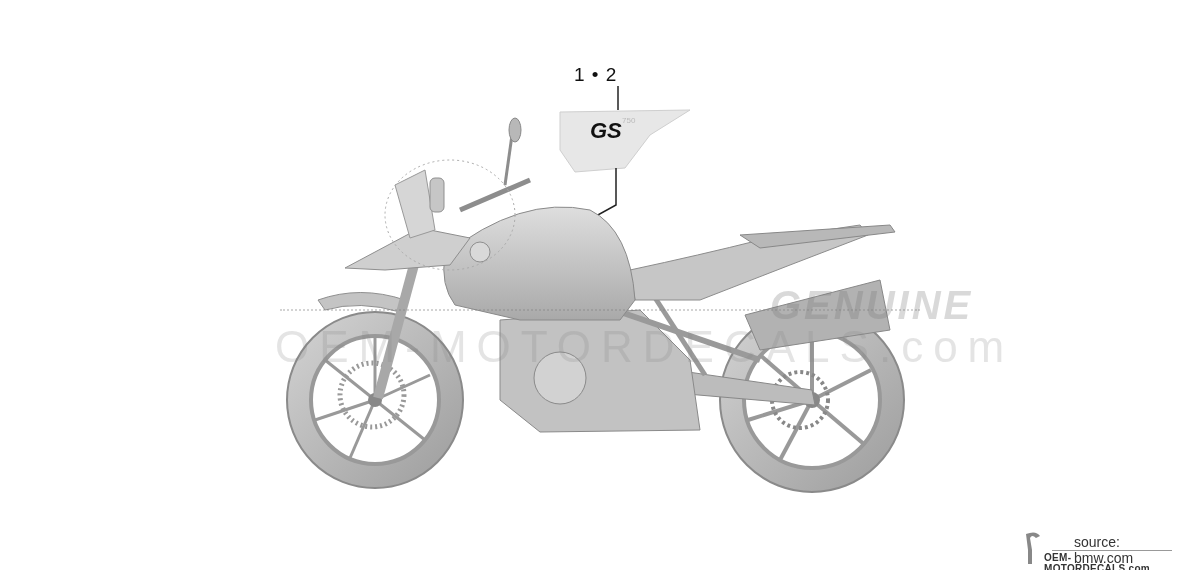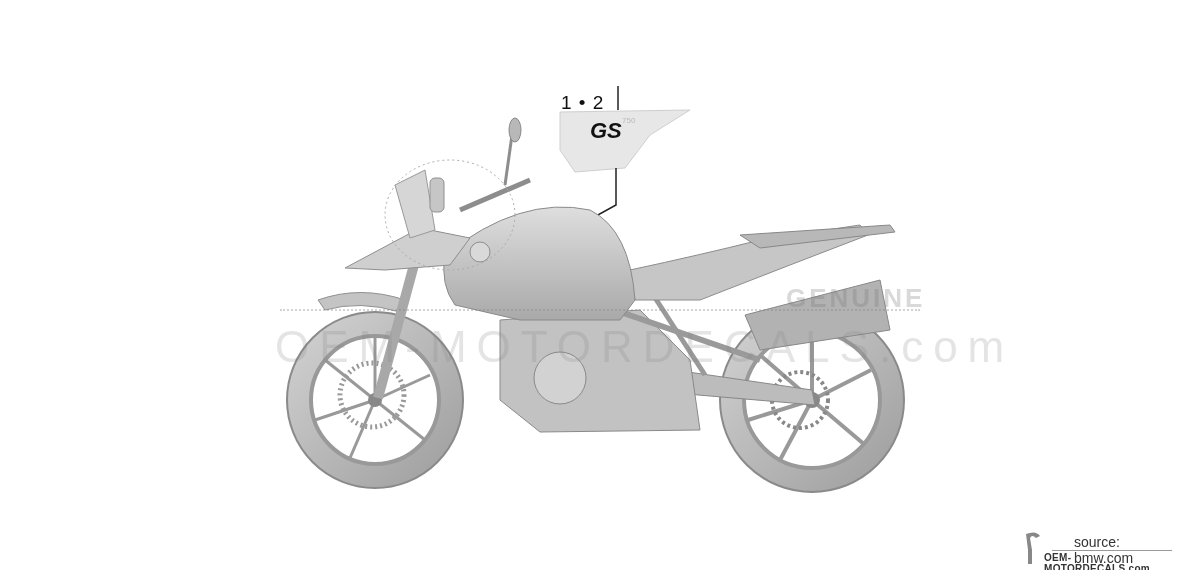--- a/index.html
+++ b/index.html
@@ -1,19 +1,19 @@
 <!DOCTYPE html>
 <html><head>
 <meta charset="utf-8">
 <style>
   html, body { margin:0; padding:0; background:#ffffff; }
   body { width:1200px; height:570px; position:relative; overflow:hidden; font-family:"Liberation Sans", sans-serif; }
   .canvas { position:absolute; left:0; top:0; width:1200px; height:570px; }
-  .callout-label { position:absolute; left:561px; top:64px; font-size:19px; color:#111; letter-spacing:1px; font-family:"Liberation Sans", sans-serif;margin-top:28px; }
-  .wm-genuine { position:absolute; left:786px; top:283px; font-size:26px; font-weight:bold; color:rgba(120,120,120,0.28); letter-spacing:3px; font-family:"Liberation Sans", sans-serif; }
+  .callout-label { position:absolute; left:574px; top:64px; font-size:19px; color:#111; letter-spacing:1px; font-family:"Liberation Sans", sans-serif; }
+  .wm-genuine { position:absolute; left:770px; top:283px; font-size:40px; font-weight:bold; color:rgba(120,120,120,0.28); letter-spacing:3px; font-family:"Liberation Sans", sans-serif;font-style:italic; }
   .wm-site { position:absolute; left:275px; top:322px; font-size:44px; color:rgba(130,130,130,0.22); letter-spacing:10px; font-family:"Liberation Sans", sans-serif; white-space:nowrap; }
   .wm-line { position:absolute; left:280px; top:309px; width:640px; height:0; border-top:2px dotted rgba(130,130,130,0.35); }
   .footer { position:absolute; left:1022px; top:530px; width:150px; height:36px; }
   .footer .source { position:absolute; left:52px; top:4px; font-size:14px; color:#333; }
   .footer .rule { position:absolute; left:30px; top:20px; width:120px; border-top:1px solid #999; }
   .footer .site { position:absolute; left:22px; top:22px; font-size:10px; font-weight:bold; color:#333; letter-spacing:0.3px; }
   .footer .logo { position:absolute; left:0; top:0; }
 </style>
 </head>
 <body>

